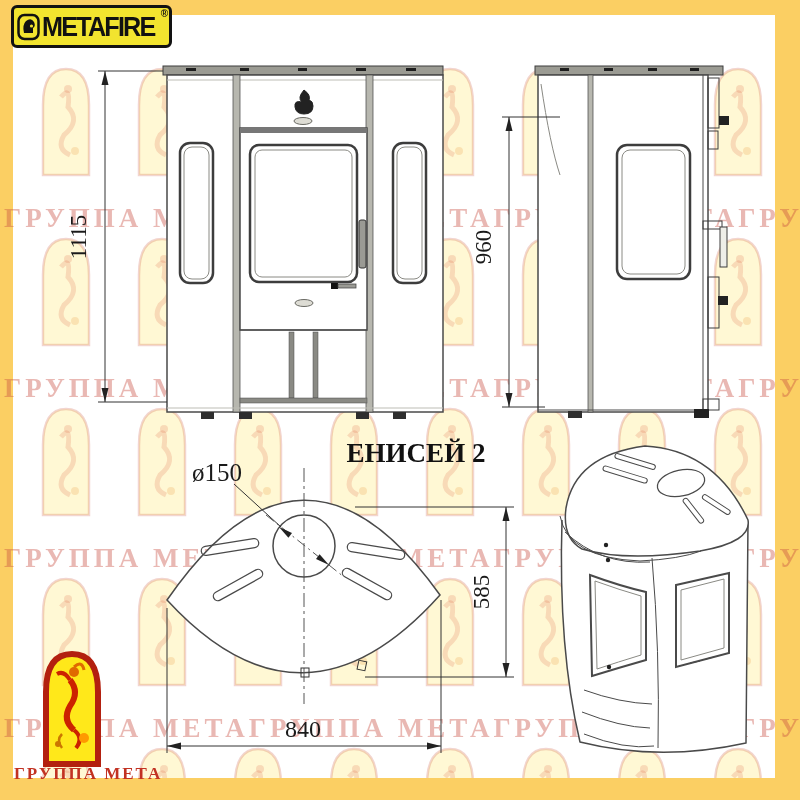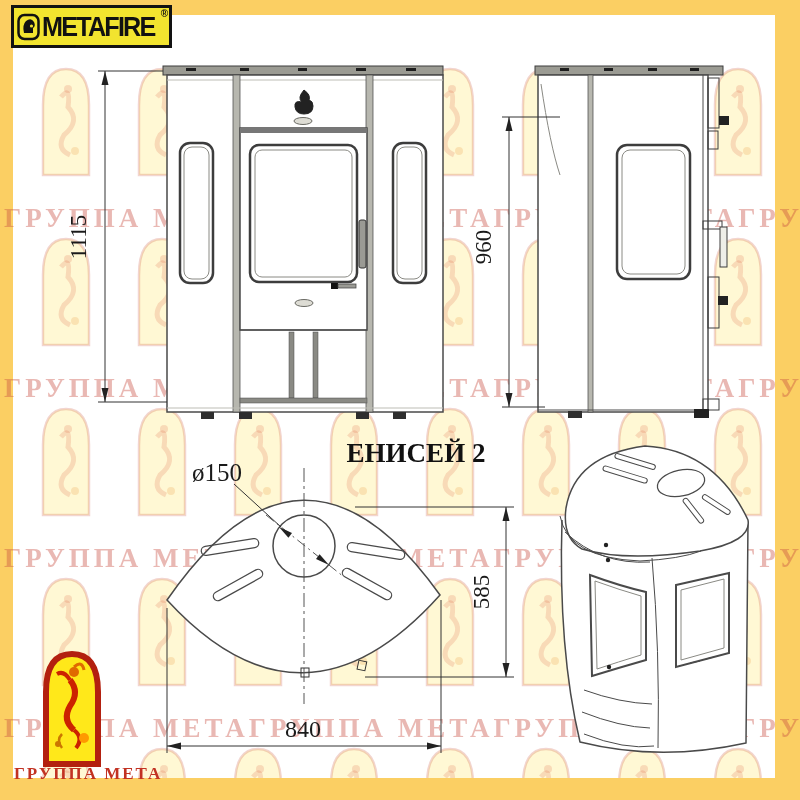--- a/index.html
+++ b/index.html
@@ -6,21 +6,21 @@
   .page{position:relative;width:800px;height:800px;background:#ffffff;overflow:hidden;
         font-family:"Liberation Serif","DejaVu Serif",serif;}
   
   .band{position:absolute;background:#fbcf63;}
   .band-top{left:0;top:0;width:800px;height:15px;}
   .band-left{left:0;top:0;width:13px;height:800px;}
   .band-right{left:775px;top:0;width:25px;height:800px;}
   .band-bottom{left:0;top:778px;width:800px;height:22px;}
   
   .badge{position:absolute;left:11px;top:5px;width:161px;height:43px;background:#f2e42f;
-         border:3px solid #121212;border-radius:0;box-sizing:border-box;
+         border:3px solid #121212;border-radius:6px;box-sizing:border-box;
          display:flex;align-items:center;padding:0 3px;z-index:30;}
   .badge-text{font-family:"Liberation Sans","DejaVu Sans",sans-serif;font-weight:700;
               font-size:28px;letter-spacing:-2px;color:#111;transform:scaleX(.9);
               transform-origin:left center;white-space:nowrap;line-height:1;}
   .badge-reg{position:absolute;right:1px;top:0px;font-family:"Liberation Sans",sans-serif;
              font-size:10px;font-weight:700;color:#111;}
   .badge-mark{flex:0 0 auto;margin-right:2px;}
   
   .wmrow{position:absolute;left:4px;white-space:nowrap;font-weight:700;font-size:27px;
          letter-spacing:4px;color:rgba(199,78,66,.40);z-index:2;

